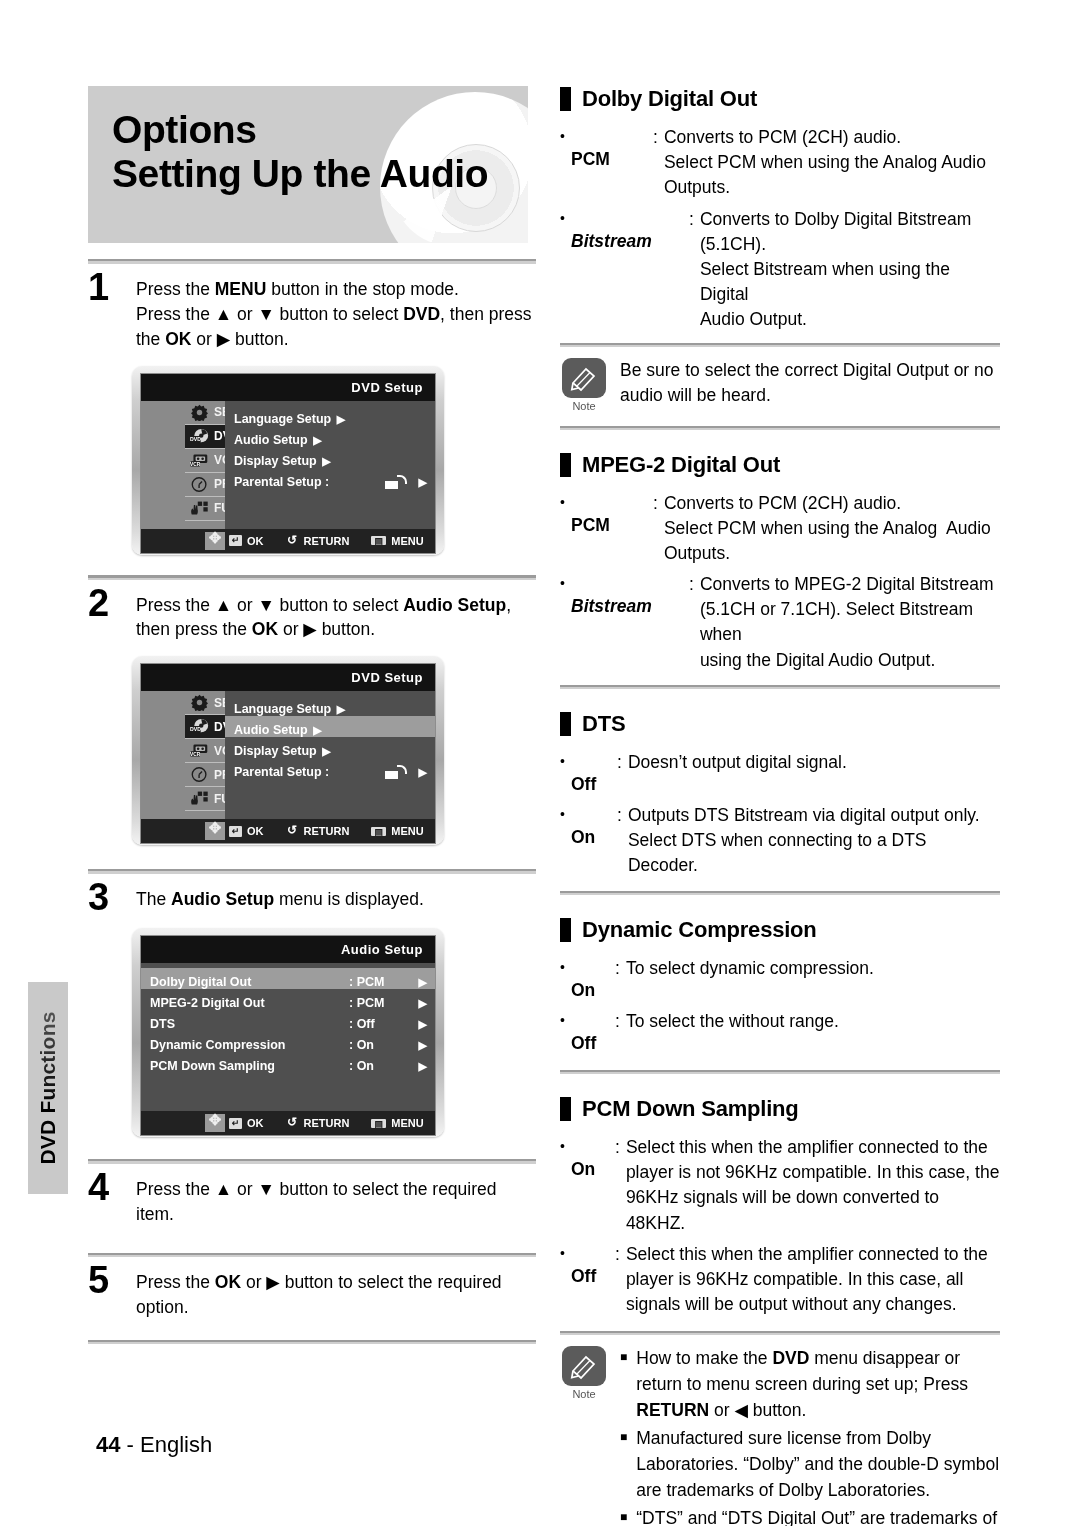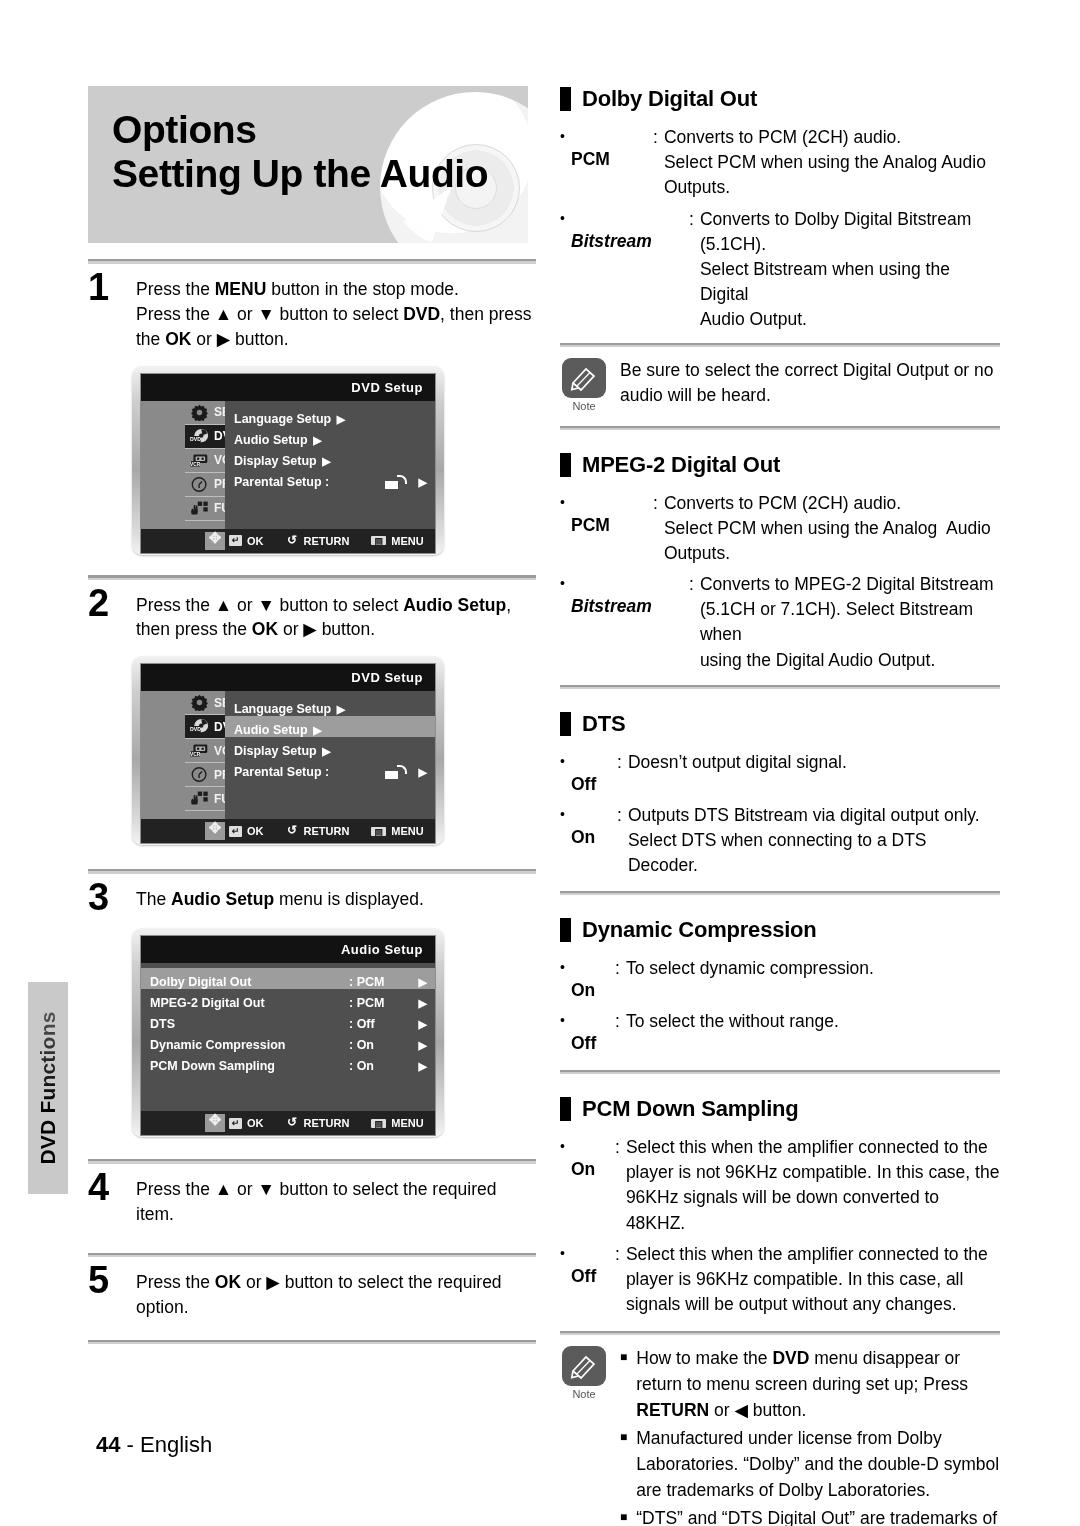--- a/index.html
+++ b/index.html
@@ -683,21 +683,21 @@
         </div>
         <div class="note-cap">Note</div>
       </div>
       <div class="note-body">
         <div class="note-li">
           <span class="sq">■</span>
           <span>How to make the <b>DVD</b> menu disappear or return to menu screen during set up; Press <b>RETURN</b> or ◀ button.</span>
         </div>
         <div class="note-li">
           <span class="sq">■</span>
-          <span>Manufactured under license from Dolby Laboratories. “Dolby” and the double-D symbol are trademarks of Dolby Laboratories.</span>
+          <span>Manufactured sure license from Dolby Laboratories. “Dolby” and the double-D symbol are trademarks of Dolby Laboratories.</span>
         </div>
         <div class="note-li">
           <span class="sq">■</span>
           <span>“DTS” and “DTS Digital Out” are trademarks of Digital Theater Systems, Inc.</span>
         </div>
       </div>
     </div>
 
     <div class="rule thin" style="margin-top:6px"></div>
   </div>

